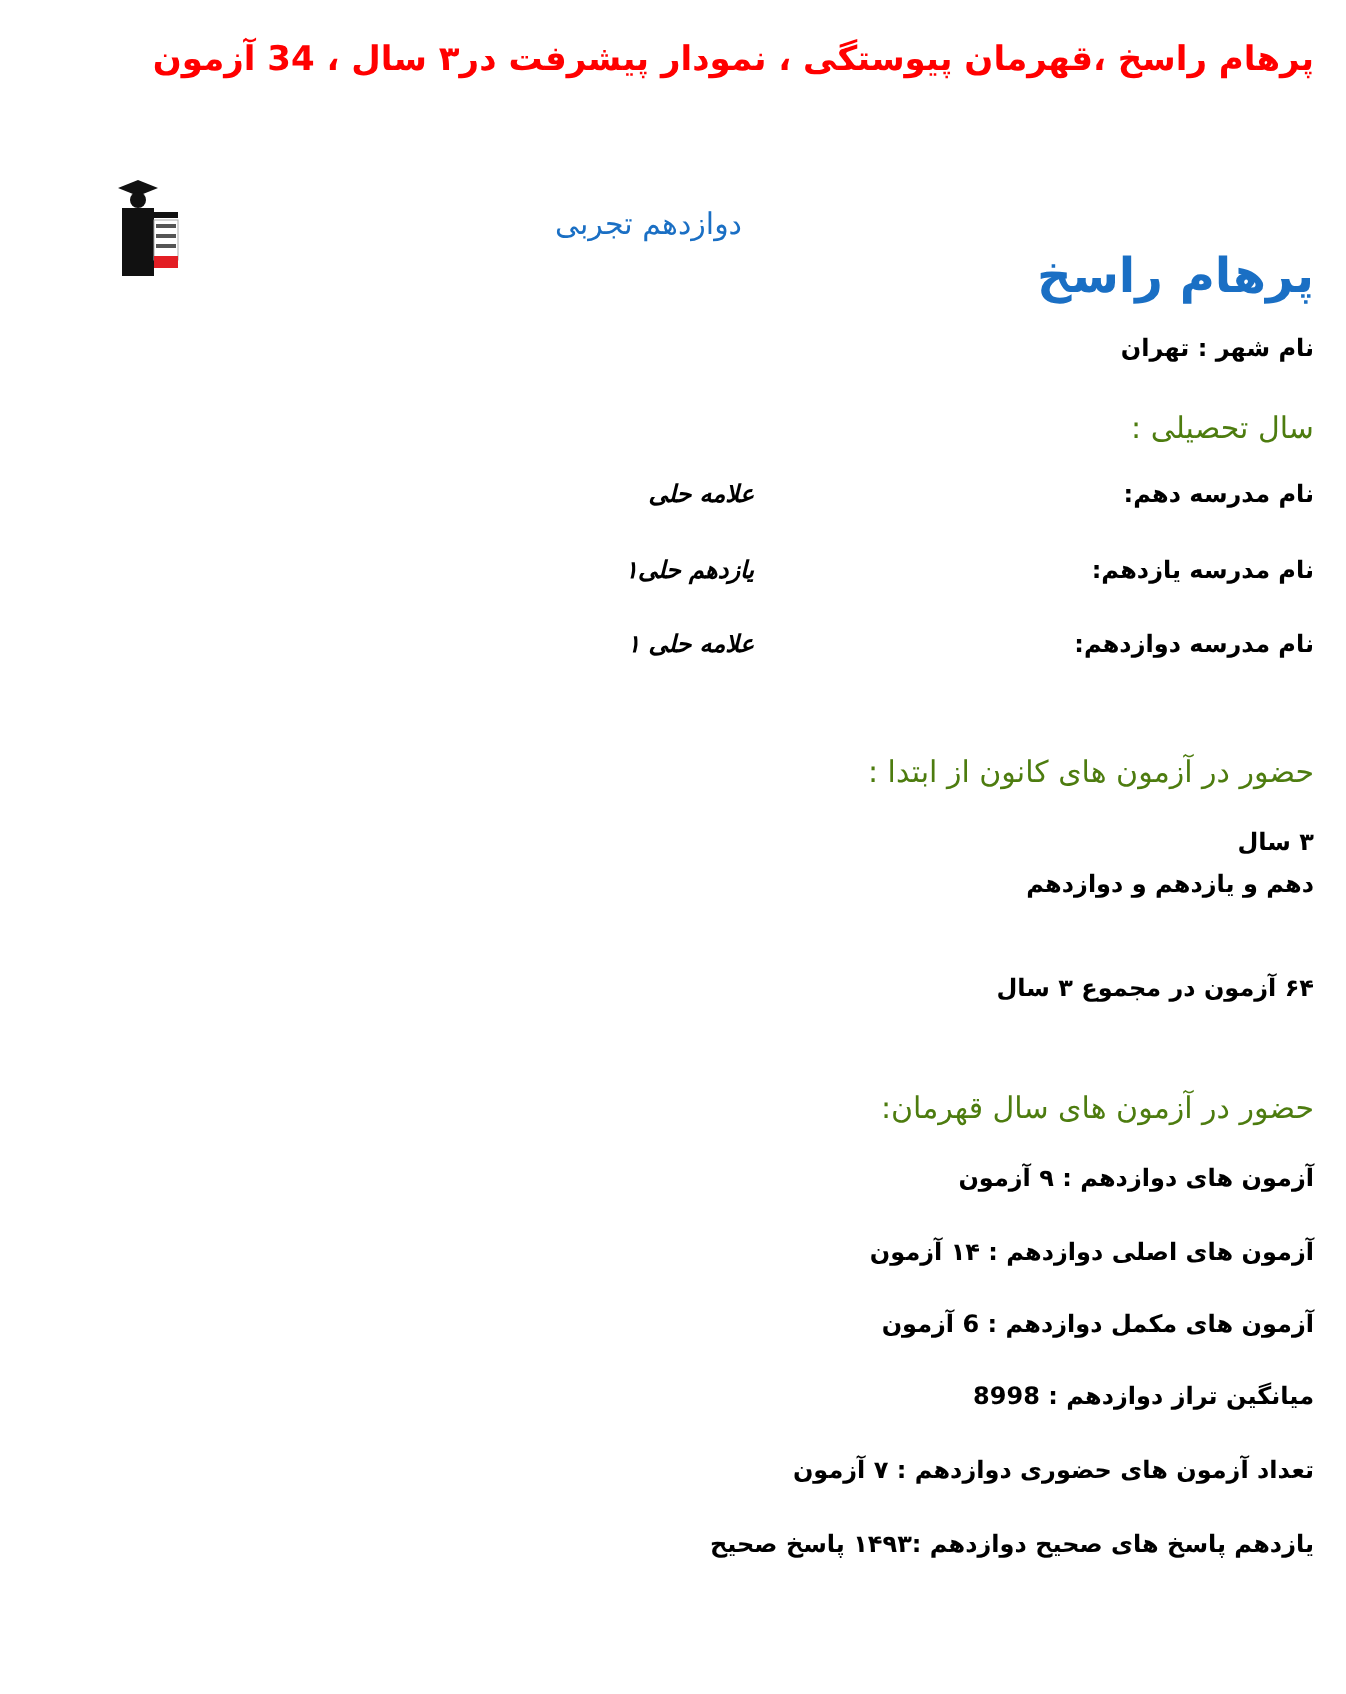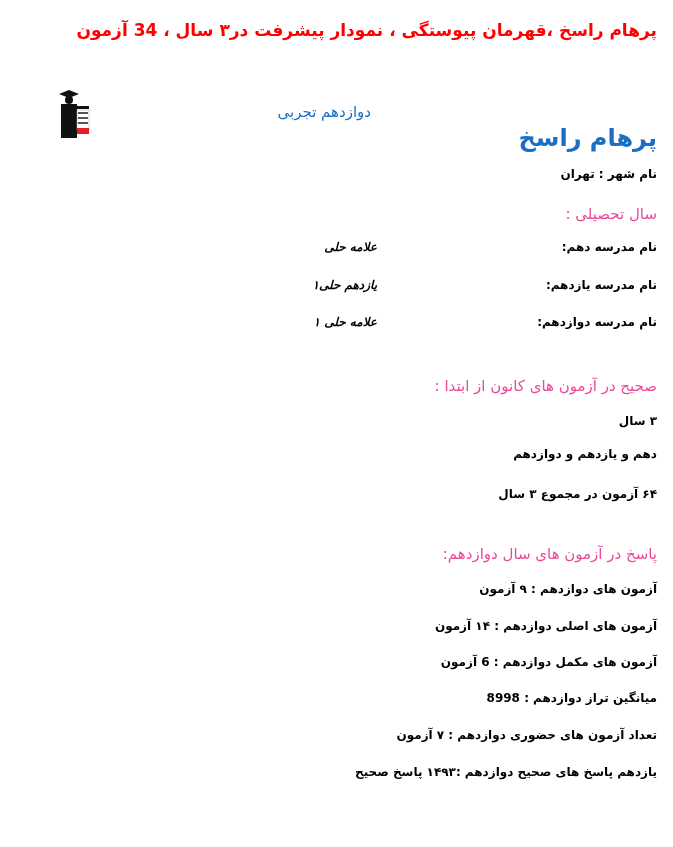--- a/index.html
+++ b/index.html
@@ -18,21 +18,21 @@
     }
     .student-name {
       top: 96px; right: 16px;
       color: #1a6fc4; font-weight: bold; font-size: 24px; margin-top: 28px;
     }
     .grade {
       top: 103px; right: 302px;
       color: #1a6fc4; font-weight: normal; font-size: 15px;
     }
     .bold-line { color: #000; font-weight: bold; font-size: 12px; right: 16px; }
-    .red-label { color: #ec4899; font-size: 15px; right: 16px; }
+    .red-label { color: #4d7c0f; font-size: 15px; right: 16px; }
     .school-row { right: 16px; width: 380px; }
     .school-row .lbl { position: absolute; right: 0; }
     .school-row .val { position: absolute; right: 280px; font-style: italic; }
   </style>
 </head>
 <body>
 
 <div class="abs headline">پرهام راسخ ،قهرمان پیوستگی ، نمودار پیشرفت در۳ سال ، 34 آزمون</div>
 
 <div class="abs logo">
@@ -61,24 +61,24 @@
 </div>
 <div class="abs school-row" style="top:278px;">
   <span class="lbl bold-line">نام مدرسه یازدهم:</span>
   <span class="val bold-line">یازدهم حلی۱</span>
 </div>
 <div class="abs school-row" style="top:315px;">
   <span class="lbl bold-line">نام مدرسه دوازدهم:</span>
   <span class="val bold-line">علامه حلی ۱</span>
 </div>
 
-<div class="abs red-label" style="top:377px;">صحیح در آزمون های کانون از ابتدا :</div>
+<div class="abs red-label" style="top:377px;">حضور در آزمون های کانون از ابتدا :</div>
 <div class="abs bold-line" style="top:414px;">۳ سال</div>
-<div class="abs bold-line" style="top:447px;margin-left:48px;">دهم و یازدهم و دوازدهم</div>
+<div class="abs bold-line" style="top:435px;margin-left:48px;">دهم و یازدهم و دوازدهم</div>
 <div class="abs bold-line" style="top:487px;">۶۴ آزمون در مجموع ۳ سال</div>
 
-<div class="abs red-label" style="top:545px;">پاسخ در آزمون های سال دوازدهم:</div>
+<div class="abs red-label" style="top:545px;">حضور در آزمون های سال قهرمان:</div>
 <div class="abs bold-line" style="top:582px;">آزمون های دوازدهم : ۹ آزمون</div>
 <div class="abs bold-line" style="top:619px;">آزمون های اصلی دوازدهم : ۱۴ آزمون</div>
 <div class="abs bold-line" style="top:655px;">آزمون های مکمل دوازدهم : 6 آزمون</div>
 <div class="abs bold-line" style="top:691px;">میانگین تراز دوازدهم : 8998</div>
 <div class="abs bold-line" style="top:728px;">تعداد آزمون های حضوری دوازدهم : ۷ آزمون</div>
 <div class="abs bold-line" style="top:765px;">یازدهم پاسخ های صحیح دوازدهم :۱۴۹۳ پاسخ صحیح</div>
 
 </body></html>

